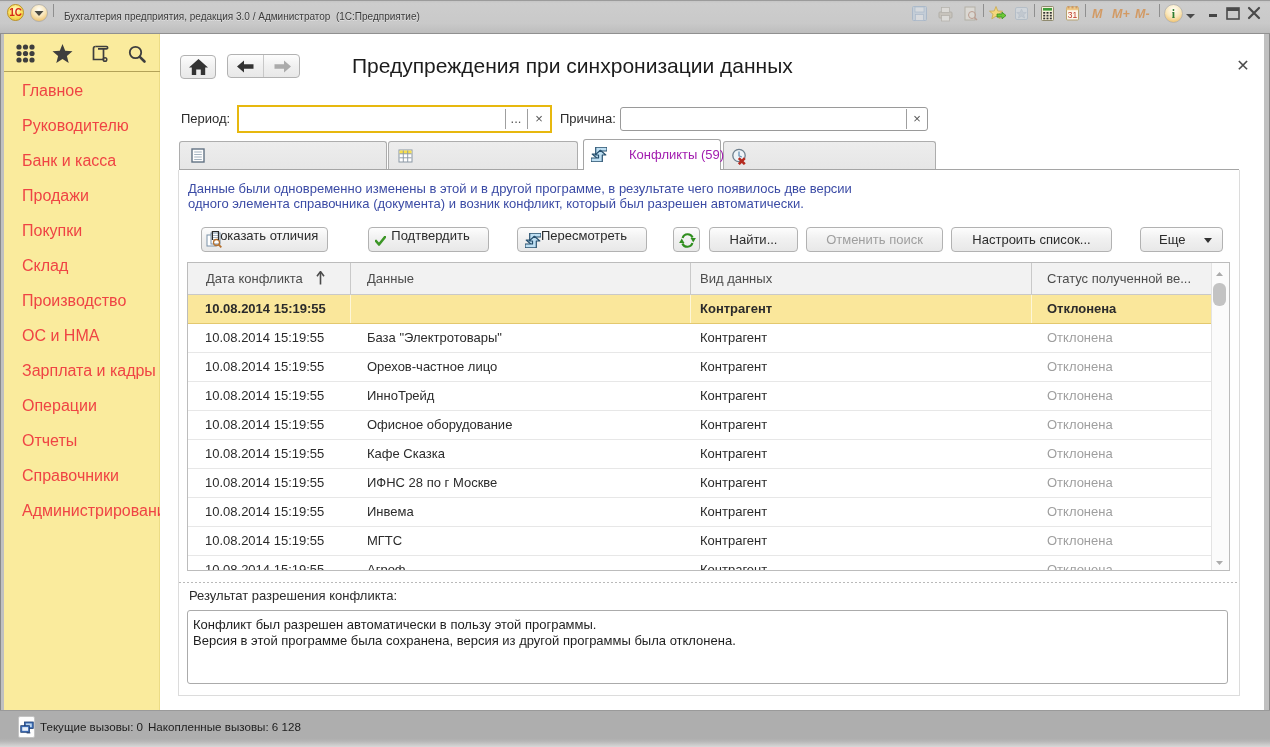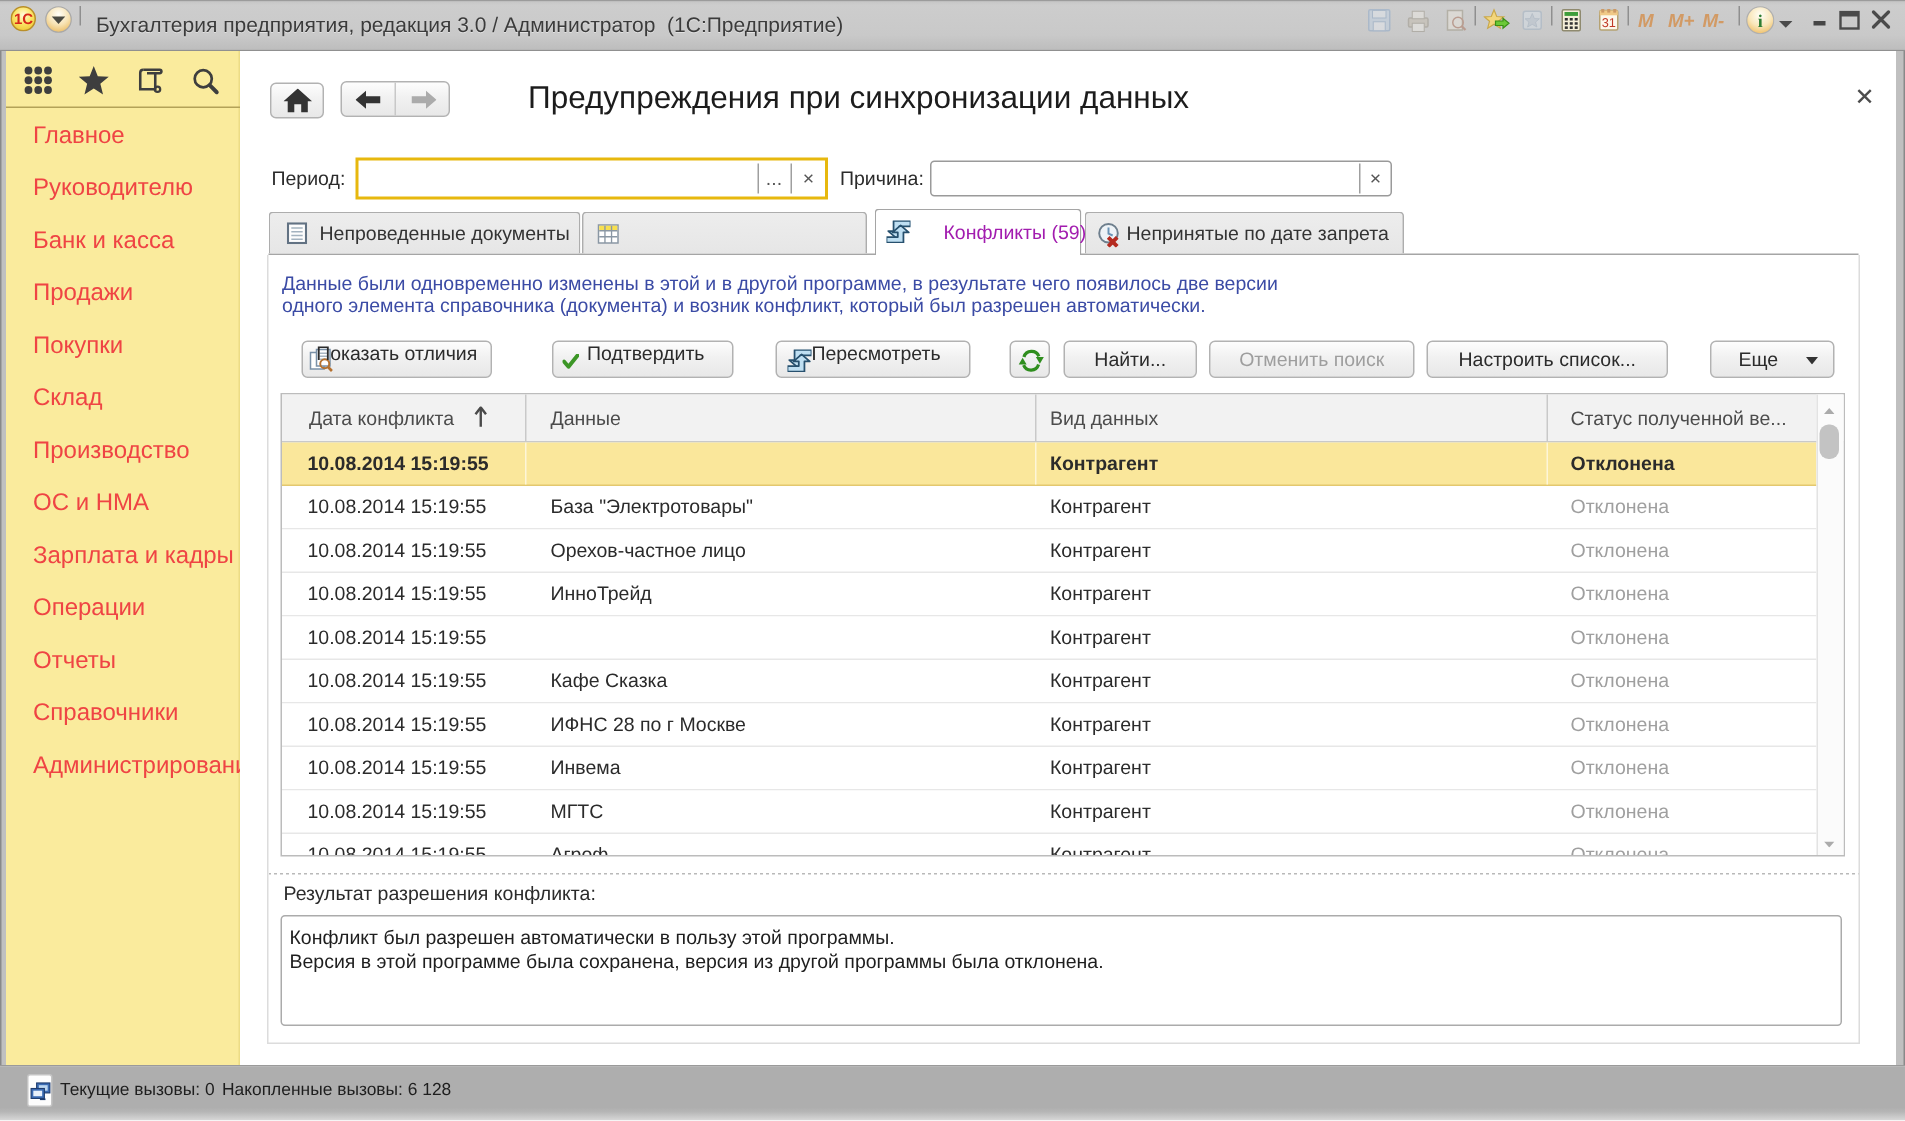--- a/index.html
+++ b/index.html
@@ -8,21 +8,21 @@
 .abs{position:absolute}
 
 #titlebar{left:0;top:0;width:1270px;height:34px;background:linear-gradient(#c6c6c6,#cdcdcd 8%,#c9c9c9 70%,#bdbdbd);border-bottom:1px solid #909090;border-top:1px solid #9b9b9b}
 #frameL{left:0;top:34px;width:4px;height:676px;background:#c0c0c0;border-left:1px solid #898989}
 #frameR{left:1264px;top:34px;width:6px;height:676px;background:#c0c0c0;border-right:1px solid #898989}
 #statusbar{left:0;top:710px;width:1270px;height:37px;background:linear-gradient(#aeaeae 0 76%,#b6b6b6 84%,#d8d8d8);border-top:1px solid #9a9a9a}
 
 #ticon1{left:7px;top:4px}
 #ticon2{left:30px;top:4px}
 .tsep{top:4px;width:1px;height:13px;background:#8f8f8f}
-#ttext{left:64px;top:0;height:33px;line-height:33px;color:#3b3b3b;font-size:14px;text-shadow:0 1px 0 rgba(255,255,255,.45)}
+#ttext{left:64px;top:0;height:33px;line-height:33px;color:#3b3b3b;font-size:10px;text-shadow:0 1px 0 rgba(255,255,255,.45)}
 .tico{top:5px;opacity:1}
 .dis{opacity:.40}
 .mtxt{top:0;height:29px;line-height:29px;font-size:12.5px;font-weight:bold;color:#d29a64;font-style:italic}
 
 #sidebar{left:4px;top:34px;width:156px;height:676px;background:#faeb9d;border-right:1px solid #ecdc86}
 #sbicons{left:4px;top:34px;width:156px;height:38px;border-bottom:1px solid #b3a258}
 .sbico{top:44px}
 .sbitem{left:22px;height:20px;line-height:20px;font-size:16px;color:#ef4444;white-space:nowrap}
 
 #content{left:160px;top:34px;width:1104px;height:676px;background:#fff}
@@ -258,21 +258,20 @@
 <div id="xpric" class="abs">×</div>
 
 <div id="tabline" class="abs"></div>
 <div class="tab abs" style="left:179px;width:208px">
  <svg style="position:absolute;left:11px;top:6px" width="14" height="15" viewBox="0 0 14 15">
       <rect x="1" y="1" width="12" height="13" fill="#fdfdfd" stroke="#627283" stroke-width="1.4"></rect>
       <g stroke="#a3b2bf" stroke-width="1.1">
         <path d="M3.2 4 L10.8 4 M3.2 6.5 L10.8 6.5 M3.2 9 L10.8 9 M3.2 11.5 L10.8 11.5"></path>
       </g>
     </svg>
- <span class="tl" style="left:33px">Непроведенные документы</span>
 </div>
 <div class="tab abs" style="left:388px;width:190px">
  <svg style="position:absolute;left:9px;top:7px" width="15" height="14" viewBox="0 0 15 14">
       <rect x="1" y="1" width="13" height="12" fill="#fff" stroke="#8a97a4"></rect>
       <rect x="1.5" y="1.5" width="12" height="3.2" fill="#f8e04e"></rect>
       <path d="M5.3 1.5 L5.3 13 M9.7 1.5 L9.7 13 M1.5 4.8 L13.5 4.8 M1.5 8.8 L13.5 8.8" stroke="#8a97a4" stroke-width=".9" fill="none"></path>
     </svg>
 </div>
 <div id="tab3" class="abs">
  <svg style="position:absolute;left:7px;top:7px" width="16" height="15" viewBox="2.4 2.8 13.6 12.4">
@@ -282,21 +281,20 @@
       </g>
     </svg>
  <span class="tl" style="left:45px;height:30px;line-height:30px;color:#a21caf">Конфликты (59)</span>
 </div>
 <div class="tab abs" style="left:723px;width:213px">
  <svg style="position:absolute;left:7px;top:6px" width="17" height="17" viewBox="0 0 17 17">
       <circle cx="8" cy="7.5" r="6.2" fill="#eef3f7" stroke="#6e7f8d" stroke-width="1.3"></circle>
       <path d="M8 3.6 L8 7.8 L10.8 9" stroke="#6b93b5" stroke-width="1.3" fill="none"></path>
       <path d="M7.8 10.2 L13.8 16.2 M13.8 10.2 L7.8 16.2" stroke="#b52b20" stroke-width="2.6"></path>
     </svg>
- <span class="tl" style="left:27px">Непринятые по дате запрета</span>
 </div>
 
 <div id="panelL" class="abs"></div>
 <div id="panelR" class="abs"></div>
 <div id="panelB" class="abs"></div>
 
 <div id="info1" class="abs">Данные были одновременно изменены в этой и в другой программе, в результате чего появилось две версии</div>
 <div id="info2" class="abs">одного элемента справочника (документа) и возник конфликт, который был разрешен автоматически.</div>
 
 <div class="cmdbtn btnface abs" style="left:201px;width:127px">
@@ -381,20 +379,21 @@
     <div class="cell c4 gray">Отклонена</div>
   </div>
 <div class="row abs" style="top:382px">
     <div class="cell c1">10.08.2014 15:19:55</div>
     <div class="cell c2">ИнноТрейд</div>
     <div class="cell c3">Контрагент</div>
     <div class="cell c4 gray">Отклонена</div>
   </div>
 <div class="row abs" style="top:411px">
     <div class="cell c1">10.08.2014 15:19:55</div>
+    <div class="cell c2">Офисное оборудование</div>
     <div class="cell c3">Контрагент</div>
     <div class="cell c4 gray">Отклонена</div>
   </div>
 <div class="row abs" style="top:440px">
     <div class="cell c1">10.08.2014 15:19:55</div>
     <div class="cell c2">Кафе Сказка</div>
     <div class="cell c3">Контрагент</div>
     <div class="cell c4 gray">Отклонена</div>
   </div>
 <div class="row abs" style="top:469px">

